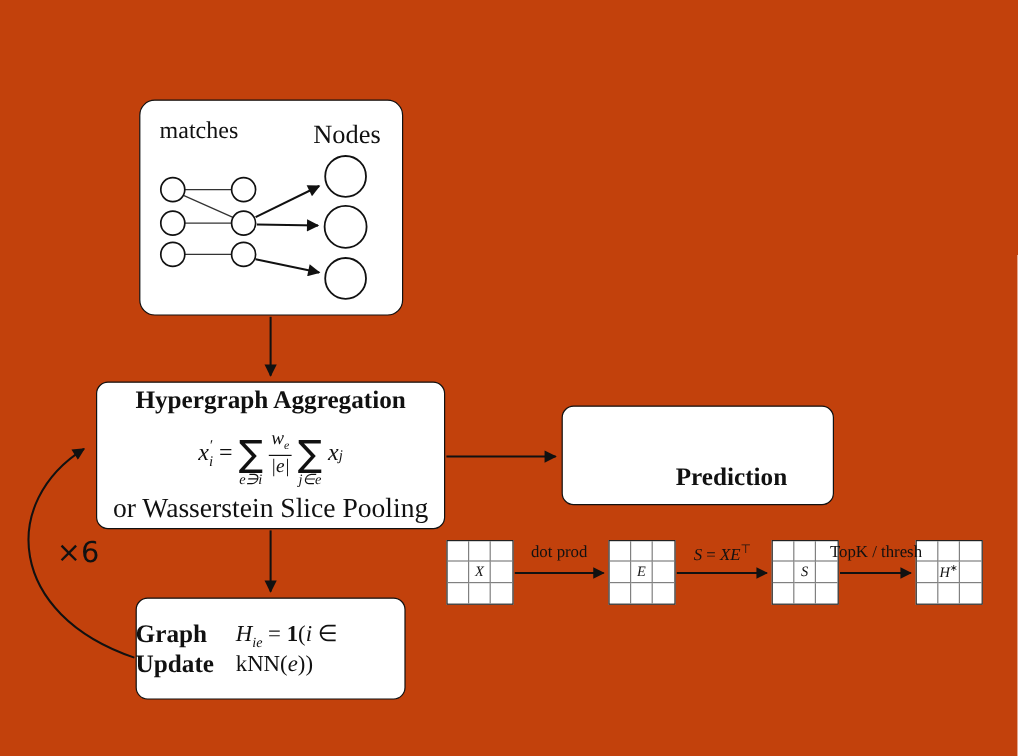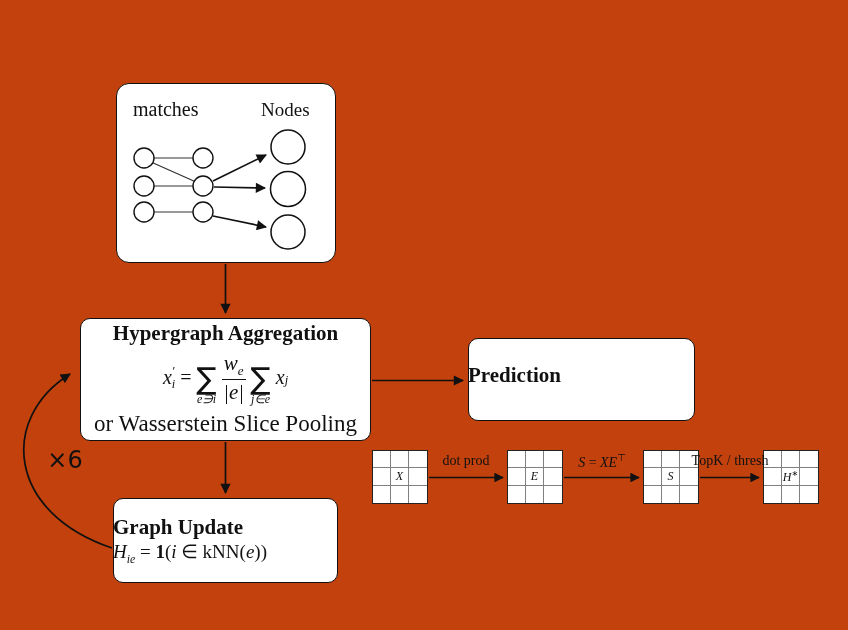--- a/index.html
+++ b/index.html
@@ -20,30 +20,30 @@
   .box-title{font-weight:bold;font-size:21px;line-height:1.15;}
   .alt-line{font-size:23px;line-height:1.1;}
 
   .formula{display:flex;align-items:center;gap:5px;font-size:20px;font-style:italic;}
   .upright{font-style:normal;}
   .supsub{display:inline-flex;flex-direction:column;align-items:flex-start;
           font-size:62%;line-height:1.05;vertical-align:middle;}
   .sum{display:inline-flex;flex-direction:column;align-items:center;line-height:1;margin-bottom:-13px;}
   .sigma{font-family:"DejaVu Sans",sans-serif;font-style:normal;font-size:30px;line-height:1;}
   .sumsub{font-size:12px;font-style:italic;margin-top:-1px;}
-  .frac{display:inline-flex;flex-direction:column;align-items:center;line-height:1.05;font-size:21px;}
+  .frac{display:inline-flex;flex-direction:column;align-items:center;line-height:1.05;font-size:16px;}
   .frac .num{border-bottom:1.3px solid #111;padding:0 2px 1px;}
   .frac .den{padding-top:1px;}
   sub.sm{font-size:62%;font-style:italic;}
 
   
-  .pred-inner{position:absolute;left:468px;top:334px;width:188px;height:83px;
-              display:flex;align-items:center;justify-content:flex-start;}
+  .pred-inner{position:absolute;left:468px;top:356px;width:188px;height:83px;
+              display:flex;align-items:center;justify-content:flex-end;}
   .gu-inner{position:absolute;left:113px;top:498px;width:181px;height:85px;
-            display:flex;flex-direction:column;justify-content:center;gap:1px;}
+            display:flex;align-items:center;justify-content:center;gap:1px;}
   .gu-formula{font-size:19px;font-style:italic;}
   .gu-formula .bold1{font-style:normal;font-weight:bold;}
   .gu-formula .rm{font-style:normal;}
 
   
   .matrix{position:absolute;width:56px;height:54px;border:1.6px solid #222;box-sizing:border-box;
           display:grid;grid-template-columns:1fr 1fr 1fr;grid-template-rows:1fr 1fr 1fr;background:#fff;}
   .matrix .cell{border-right:1px solid #808080;border-bottom:1px solid #808080;
                 display:flex;align-items:center;justify-content:center;}
   .matrix .cell:nth-child(3n){border-right:none;}
@@ -60,21 +60,21 @@
 <body>
 
 <div id="stage">
 
   <div class="box r12" style="left:116px;top:83px;width:220px;height:180px;"></div>
   <div class="box r10" style="left:80px;top:318px;width:291px;height:123px;"></div>
   <div class="box r10" style="left:468px;top:338px;width:227px;height:83px;"></div>
   <div class="box r10" style="left:113px;top:498px;width:225px;height:85px;"></div>
 
   <div class="lbl" style="left:133px;top:98px;font-size:20px;">matches</div>
-  <div class="lbl" style="left:261px;top:99px;font-size:19px;">Nodes</div>
+  <div class="lbl" style="left:261px;top:99px;font-size:22px;">Nodes</div>
 
   <div class="hyp-inner">
     <div class="box-title">Hypergraph Aggregation</div>
     <div class="formula">
       <span style="display:inline-flex;align-items:center;">
         <span>x</span>
           <span class="supsub">
             <span>′</span>
             <span>i</span>
           </span>

